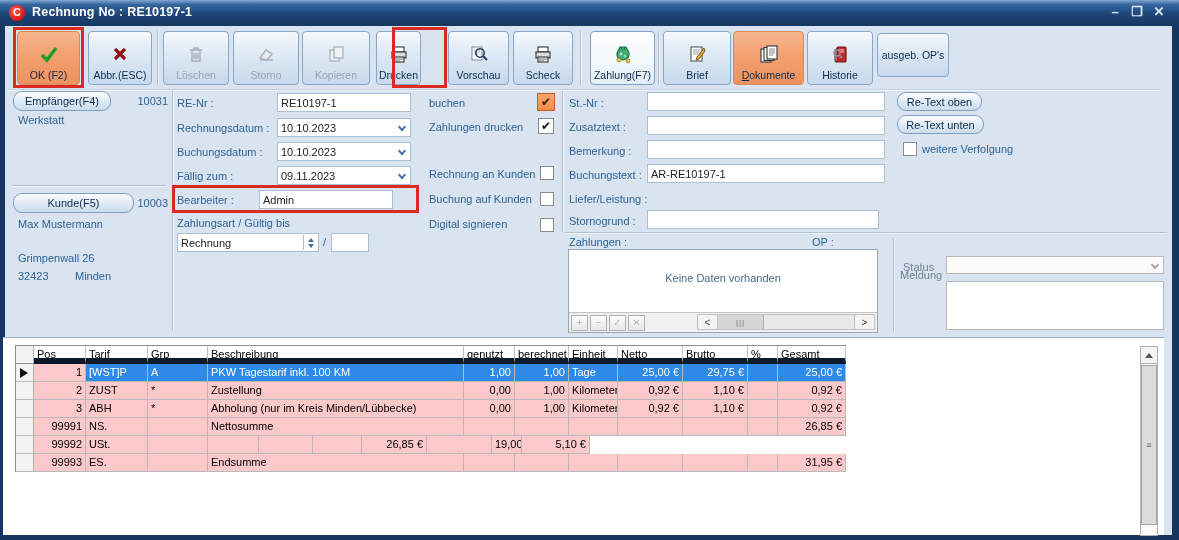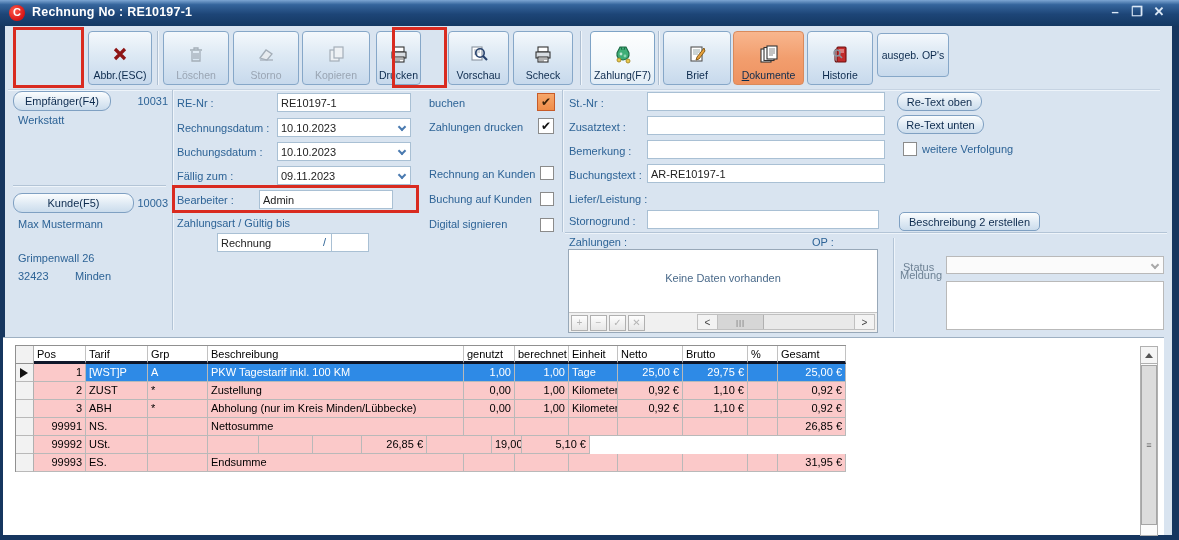--- a/index.html
+++ b/index.html
@@ -61,21 +61,21 @@
   .hsb-btn.right{border-right:none;border-left:1px solid #c0c0c0;margin-left:auto;}
   .hsb-thumb{width:46px;height:100%;background:#d6d6d6;border-right:1px solid #b0b0b0;color:#707070;
     font-size:8px;letter-spacing:1px;display:flex;align-items:center;justify-content:center;}
   
   .statuscombo{position:absolute;left:946px;top:256px;width:218px;height:18px;border:1px solid #b9b9b9;background:#fbfbfb;}
   .meldung{position:absolute;left:946px;top:281px;width:218px;height:49px;border:1px solid #b9b9b9;background:#fff;resize:none;outline:none;}
   
   .gridpanel{position:absolute;left:3px;top:337px;width:1161px;height:198px;background:#fff;border-top:1px solid #9eb0c2;}
   .table{position:absolute;left:12px;top:7px;border:1px solid #909090;border-right:none;border-bottom:none;}
   .hrow,.tr{display:flex;height:18px;}
-  .th{background:#fff;color:#000;font-size:11px;padding:2px 3px;border-right:1px solid #c2c2c2;border-bottom:3px solid #0f172a;white-space:nowrap;overflow:hidden;}
+  .th{background:#fff;color:#000;font-size:11px;padding:2px 3px;border-right:1px solid #c2c2c2;border-bottom:6px solid #0f172a;white-space:nowrap;overflow:hidden;}
   .ind-h{width:18px;background:#f2f2f2;border-right:1px solid #b0b0b0;border-bottom:1px solid #909090;}
   .ind{width:18px;background:#f2f2f2;border-right:1px solid #b0b0b0;border-bottom:1px solid #b9b9b9;position:relative;}
   .arrow{position:absolute;left:4px;top:4px;width:0;height:0;border-left:8px solid #111;border-top:5px solid transparent;border-bottom:5px solid transparent;}
   .td{background:#fbc9c9;color:#000;font-size:11px;padding:2px 3px;border-right:1px solid #b9b9b9;border-bottom:1px solid #b9b9b9;white-space:nowrap;overflow:hidden;}
   .a-right{text-align:right;}
   .a-left{text-align:left;}
   .tr.selected .td:not(.pos){background:#2e8ae6;color:#fff;}
   
   .vsb{position:absolute;right:6px;top:8px;width:18px;height:190px;background:#fbfbfb;border:1px solid #b0b0b0;}
   .vsb-up{position:absolute;left:0;top:0;width:16px;height:17px;background:#f5f5f5;border-bottom:1px solid #b0b0b0;}
@@ -91,20 +91,28 @@
   <div class="titlebar">
     <div class="appicon">C</div>
     <div class="title">Rechnung No : RE10197-1</div>
     <div class="winctl" style="left:1106px;">–</div>
     <div class="winctl" style="left:1128px;">❐</div>
     <div class="winctl" style="left:1150px;">✕</div>
   </div>
 
   <div class="content"></div>
 
+  <div class="btn highlighted" style="left:17px;width:63px;">
+    <span class="bicon">
+      <svg width="20" height="18">
+          <path d="M3 10 L8 15 L17 3" stroke="#1f9e1f" stroke-width="3.5" fill="none"></path>
+        </svg>
+    </span>
+    <span class="blabel">OK (F2)</span>
+  </div>
   <div class="btn" style="left:88px;width:64px;">
     <span class="bicon">
       <svg width="16" height="16">
           <path d="M3 3 L13 13 M13 3 L3 13" stroke="#8e1515" stroke-width="3.2" fill="none"></path>
         </svg>
     </span>
     <span class="blabel">Abbr.(ESC)</span>
   </div>
   <div class="tsep" style="left:157px;"></div>
   <div class="btn disabled" style="left:163px;width:66px;">
@@ -240,21 +248,21 @@
   <input class="field" style="left: 277px; top: 93px; width: 134px;" value="RE10197-1">
   <div class="lbl" style="left:177px;top:122px;">Rechnungsdatum :</div>
   <div class="combo" style="left:277px;top:118px;width:134px;"><span>10.10.2023</span><span class="chev"></span></div>
   <div class="lbl" style="left:177px;top:146px;">Buchungsdatum :</div>
   <div class="combo" style="left:277px;top:142px;width:134px;"><span>10.10.2023</span><span class="chev"></span></div>
   <div class="lbl" style="left:177px;top:170px;">Fällig zum :</div>
   <div class="combo" style="left:277px;top:166px;width:134px;"><span>09.11.2023</span><span class="chev"></span></div>
   <div class="lbl" style="left:177px;top:194px;">Bearbeiter :</div>
   <input class="field" style="left: 259px; top: 190px; width: 134px;" value="Admin">
   <div class="lbl" style="left:177px;top:217px;">Zahlungsart / Gültig bis</div>
-  <div class="combo" style="left:177px;top:233px;width:142px;margin-left:40px;">
+  <div class="combo" style="left:177px;top:233px;width:142px;">
     <span>Rechnung</span>
     <span style="position:absolute;right:1px;top:1px;width:14px;height:15px;border-left:1px solid #a9c0d4;display:flex;flex-direction:column;align-items:center;justify-content:center;">
       <i style="width:0;height:0;border-bottom:4px solid #3f6ea6;border-left:3.5px solid transparent;border-right:3.5px solid transparent;margin:1px 0;"></i>
       <i style="width:0;height:0;border-top:4px solid #3f6ea6;border-left:3.5px solid transparent;border-right:3.5px solid transparent;margin:1px 0;"></i>
     </span>
   </div>
   <div class="lbl" style="left:323px;top:236px;">/</div>
   <input class="field" style="left: 331px; top: 233px; width: 38px;" value="">
 
   <div class="lbl" style="left:429px;top:97px;">buchen</div>
@@ -296,21 +304,20 @@
         <div class="hsb-thumb">|||</div>
         <div class="hsb-btn right">&gt;</div>
       </div>
     </div>
   </div>
 
   <div class="sbtn" style="left:897px;top:92px;width:85px;height:19px;">Re-Text oben</div>
   <div class="sbtn" style="left:897px;top:115px;width:87px;height:19px;">Re-Text unten</div>
   <div class="cb" style="left:903px;top:142px;width:14px;height:14px;"></div>
   <div class="lbl" style="left:922px;top:143px;">weitere Verfolgung</div>
-  <div class="sbtn" style="left:899px;top:212px;width:141px;height:19px;border-radius:5px;">Beschreibung 2 erstellen</div>
   <div class="vline" style="left:893px;top:238px;height:94px;"></div>
   <div class="lbl-gray" style="left:903px;top:261px;">Status</div>
   <div class="statuscombo">
       <span class="chev gray"></span>
     </div>
   <div class="lbl-gray" style="left:900px;top:269px;">Meldung</div>
   <textarea class="meldung" style=""></textarea>
 
   <div class="gridpanel">
     <div class="table">

